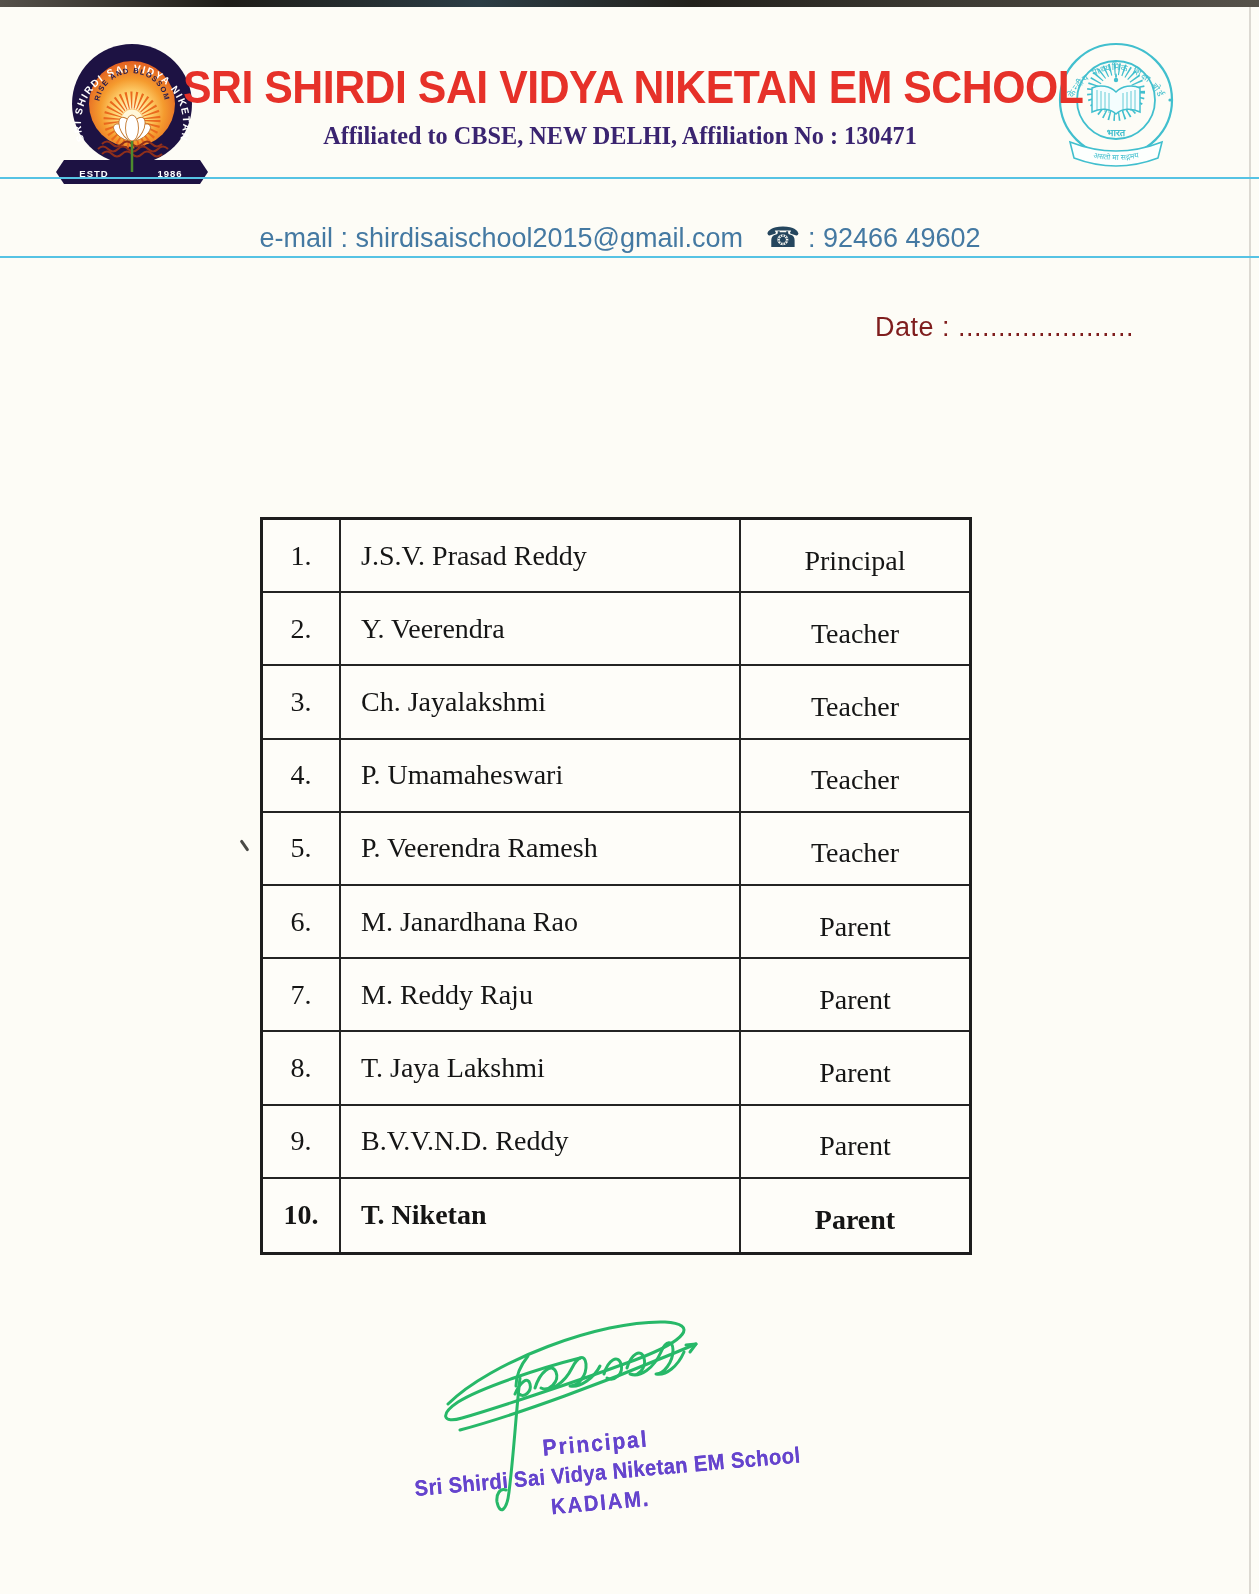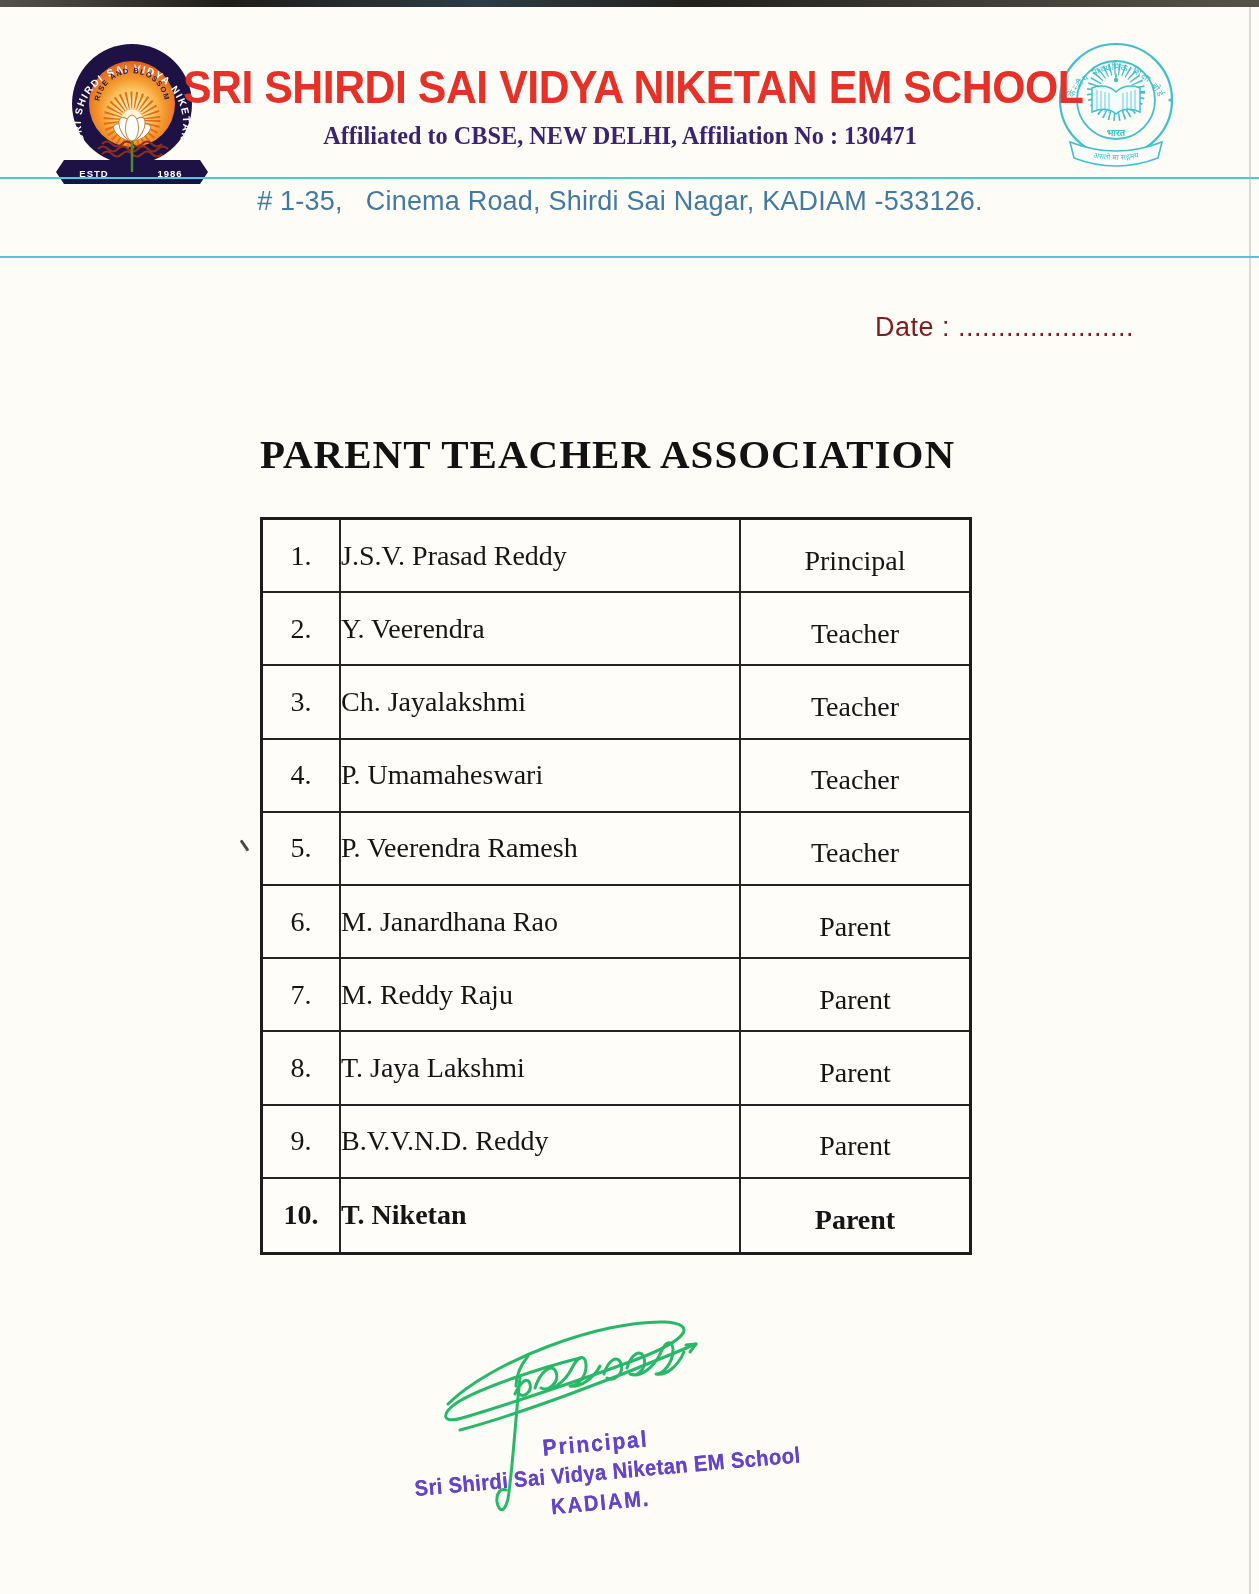--- a/index.html
+++ b/index.html
@@ -61,21 +61,21 @@
     display:grid; grid-template-columns:78px 400px 228px; grid-auto-rows:73.2px;
     border:3px solid #1d1d1d; background:#fefdf9;
   }
   .t-row{display:contents;}
   .cell{
     display:flex; align-items:center;
     font-family:"Liberation Serif", serif; font-size:28px; color:#151515;
     border-bottom:2px solid #242424;
   }
   .c-no{justify-content:center; border-right:2px solid #242424;}
-  .c-name{border-right:2px solid #242424;}
+  .c-name{padding-left:20px; border-right:2px solid #242424;}
   .c-role{justify-content:center; padding-top:10px;}
   .t-row:last-child .cell{border-bottom:none;font-weight:bold;}
   .stray-tick{
     position:absolute; left:243px; top:839px; width:3px; height:13px;
     background:#4a4a46; transform:rotate(-35deg); border-radius:2px;
   }
   
   .stamp{
     position:absolute; left:398px; top:1428px; width:400px;
     transform:rotate(-5deg) scaleX(0.92); transform-origin:50% 50%;
@@ -165,25 +165,24 @@
     <text x="70" y="100" text-anchor="middle" font-family="DejaVu Sans, sans-serif" font-size="9.5" font-weight="bold" fill="#41bfce">भारत</text>
     <path d="M 24 106 Q 70 124 116 106 L 112 122 Q 70 138 28 122 Z" fill="#fdfffe" stroke="#41bfce" stroke-width="1.6"></path>
     <text font-family="DejaVu Sans, sans-serif" font-size="7.5" fill="#41bfce">
       <textPath href="#ribC" startOffset="50%" text-anchor="middle">असतो मा सद्गमय</textPath>
     </text>
   </svg>
 
   <div class="school-name">SRI SHIRDI SAI VIDYA NIKETAN EM SCHOOL</div>
   <div class="affiliation">Affiliated to CBSE, NEW DELHI, Affiliation No : 130471</div>
   <div class="rule rule-1"></div>
-  <div class="address-line"># 1-35,   Cinema Road, Shirdi Sai Nagar, KADIAM -533126.</div>
+  <div class="email-line"><span>e-mail : shirdisaischool2015@gmail.com</span><span>   </span><span class="phone-ico">☎</span><span> </span><span>: 92466 49602</span></div>
   <div class="rule rule-2"></div>
 
   <div class="date-line">Date : ......................</div>
-  <div class="doc-title">PARENT TEACHER ASSOCIATION</div>
 
   <div class="pta-table">
       <div class="t-row"><div class="cell c-no">1.</div><div class="cell c-name">J.S.V. Prasad Reddy</div><div class="cell c-role">Principal</div></div>
       <div class="t-row"><div class="cell c-no">2.</div><div class="cell c-name">Y. Veerendra</div><div class="cell c-role">Teacher</div></div>
       <div class="t-row"><div class="cell c-no">3.</div><div class="cell c-name">Ch. Jayalakshmi</div><div class="cell c-role">Teacher</div></div>
       <div class="t-row"><div class="cell c-no">4.</div><div class="cell c-name">P. Umamaheswari</div><div class="cell c-role">Teacher</div></div>
       <div class="t-row"><div class="cell c-no">5.</div><div class="cell c-name">P. Veerendra Ramesh</div><div class="cell c-role">Teacher</div></div>
       <div class="t-row"><div class="cell c-no">6.</div><div class="cell c-name">M. Janardhana Rao</div><div class="cell c-role">Parent</div></div>
       <div class="t-row"><div class="cell c-no">7.</div><div class="cell c-name">M. Reddy Raju</div><div class="cell c-role">Parent</div></div>
       <div class="t-row"><div class="cell c-no">8.</div><div class="cell c-name">T. Jaya Lakshmi</div><div class="cell c-role">Parent</div></div>

